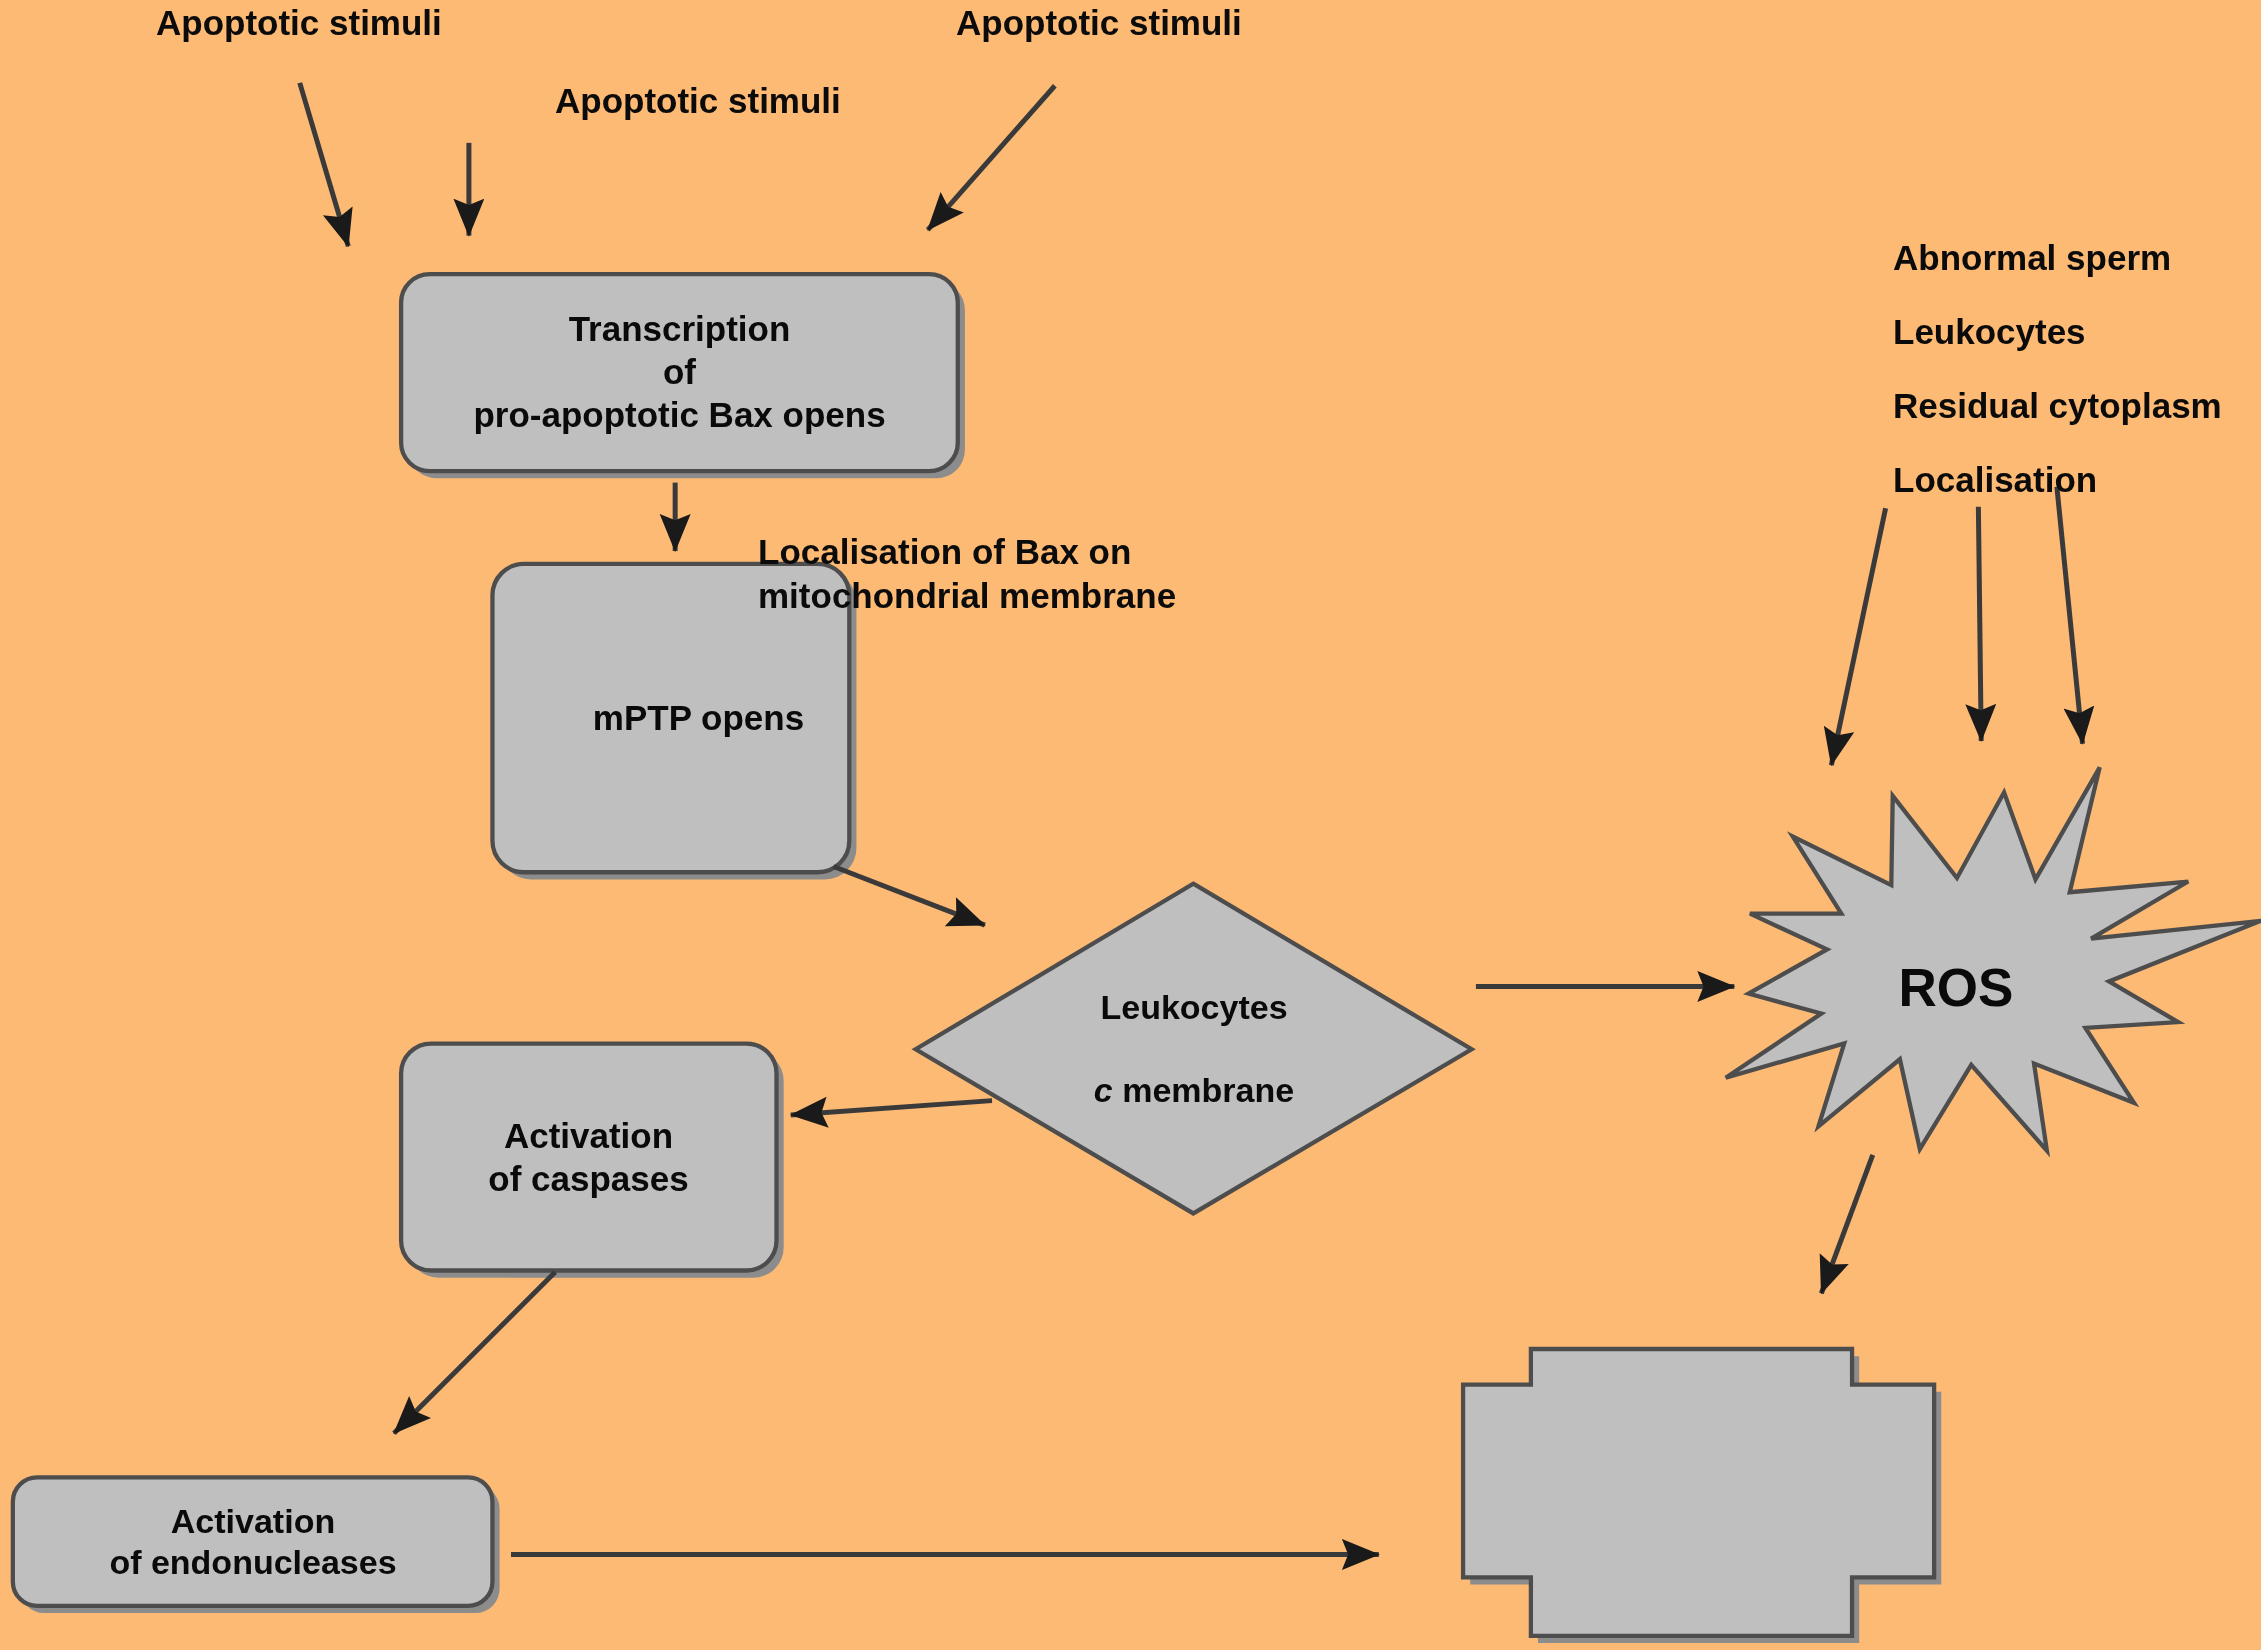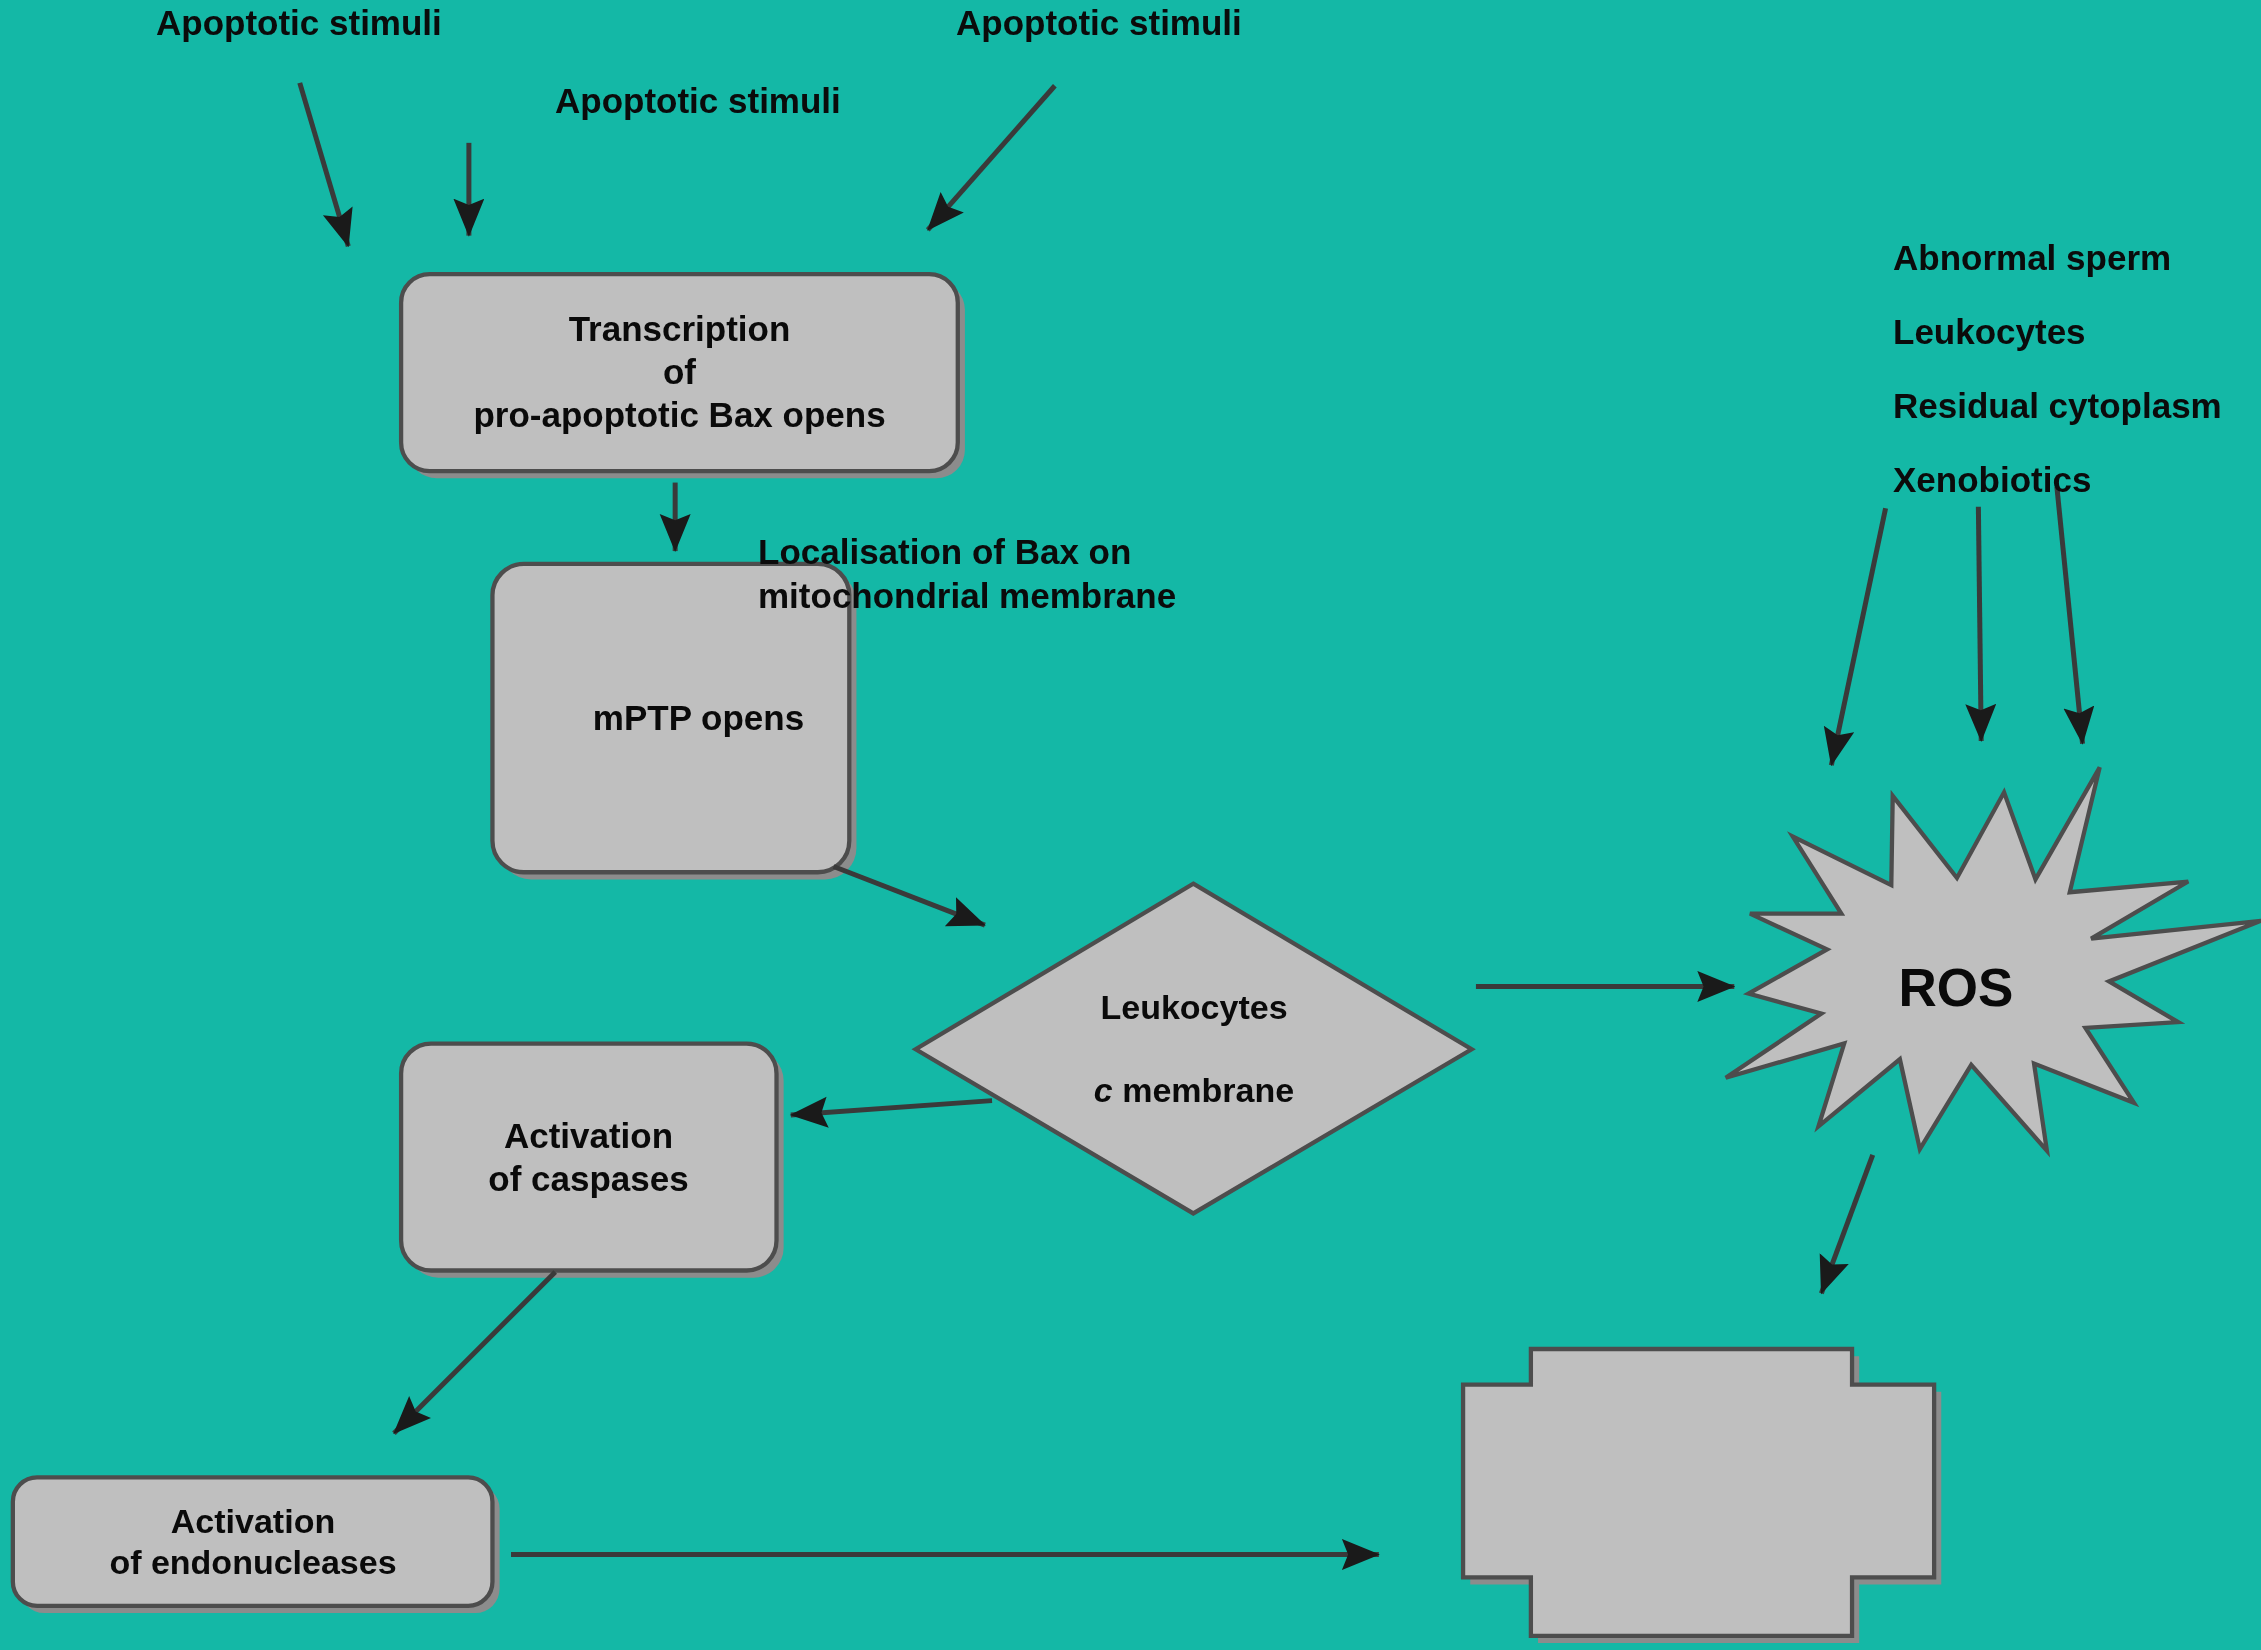--- a/index.html
+++ b/index.html
@@ -4,21 +4,21 @@
 <style>
   html, body {
     margin: 0;
     padding: 0;
     background: #ffffff;
   }
   #stage {
     position: relative;
     width: 2261px;
     height: 1651px;
-    background: #14b8a6;
+    background: #fdba74;
     font-family: "Liberation Sans", sans-serif;
     overflow: hidden;
   }
   svg#canvas {
     position: absolute;
     inset: 0;
     width: 2261px;
     height: 1651px;
   }
   .node-label {
@@ -147,16 +147,16 @@
 
   <div class="node-label" style="left:13px; top:1478px; width:480px; height:128px; font-size:34px;">Activation
 of endonucleases</div>
 
   <div class="node-label" style="left:1849px; top:928px; width:214px; height:121px; font-size:53px;">ROS</div>
 
 
   <div class="free-text" style="left:1893px; top:236px; font-size:35px;">Abnormal sperm</div>
   <div class="free-text" style="left:1893px; top:310px; font-size:35px;">Leukocytes</div>
   <div class="free-text" style="left:1893px; top:384px; font-size:35px;">Residual cytoplasm</div>
-  <div class="free-text" style="left:1893px; top:458px; font-size:35px;">Xenobiotics</div>
+  <div class="free-text" style="left:1893px; top:458px; font-size:35px;">Localisation</div>
 
 </div>
 
 
 </body></html>

